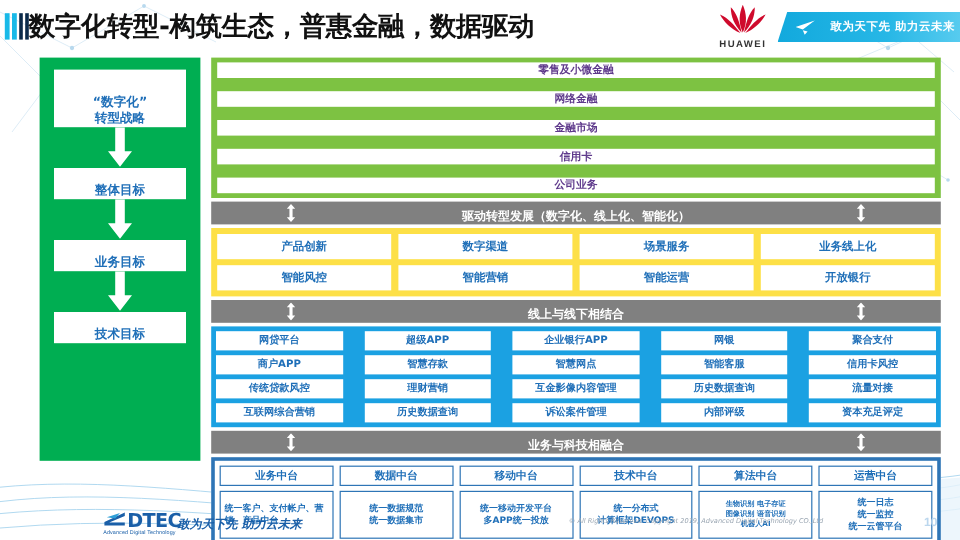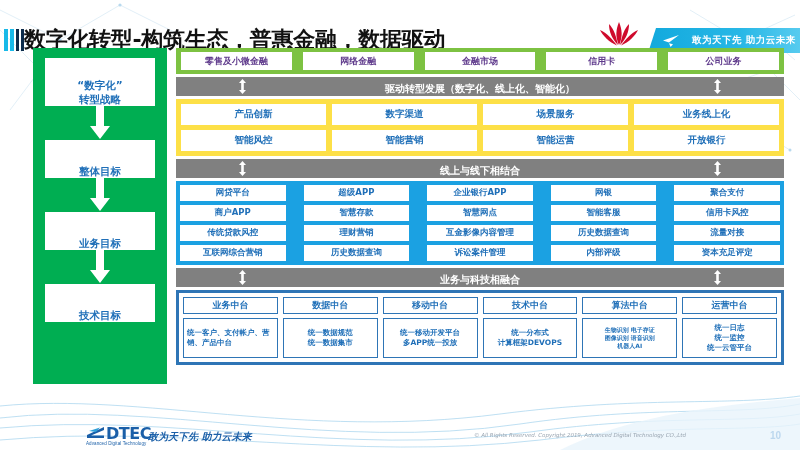--- a/index.html
+++ b/index.html
@@ -13,21 +13,21 @@
     width: 800px; height: 450px;
     background: #ffffff;
     overflow: hidden;
   }
 
   
   .bg-net { position: absolute; inset: 0; pointer-events: none; }
 
   
   .header {
-    position: absolute; left: 0; top: 0; width: 800px; height: 44px; margin-top: 18px;
+    position: absolute; left: 0; top: 0; width: 800px; height: 44px;
   }
   .title-bars { position: absolute; left: 4px; top: 11px; display: flex; gap: 2px; }
   .title-bars i { display: block; width: 4px; height: 22px; background: #18b9e8; }
   .title-bars i.dark { background: #0b2a4a; width: 3px; }
   .slide-title {
     position: absolute; left: 24px; top: 7px;
     font-size: 22px; font-weight: bold; color: #111111;
     letter-spacing: -0.3px; white-space: nowrap;
     font-family: "DejaVu Sans", sans-serif;
   }
@@ -55,29 +55,29 @@
     padding: 10px 12px;
     display: flex; flex-direction: column; align-items: center;
   }
   .lbox {
     width: 100%; background: #ffffff; color: #1f6fb8;
     font-size: 10.5px; font-weight: bold; text-align: center;
     display: flex; flex-direction: column; align-items: center; justify-content: flex-end;
     line-height: 1.35; font-family: "DejaVu Sans", sans-serif;
   }
   .lbox.big { height: 48px; }
-  .lbox.small { height: 38px; }
+  .lbox.small { height: 26px; }
   .down-arrow { width: 22px; height: 34px; display: block; }
 
   
   .right-col { position: absolute; left: 176px; top: 48px; width: 608px; }
 
   .green-band {
     background: #7dc242; padding: 4px 5px;
-    display: flex; gap: 11px; justify-content: space-between;
+    display: flex; gap: 11px; justify-content: space-between; flex-direction: column;
   }
   .green-band .cell {
     flex: 1; background: #ffffff; height: 18px;
     display: flex; align-items: center; justify-content: center;
     font-size: 9px; color: #5f3a8c; font-weight: bold;
     font-family: "DejaVu Sans", sans-serif;
   }
 
   .gray-bar {
     position: relative; height: 19px; background: #808080; margin-top: 3px;

